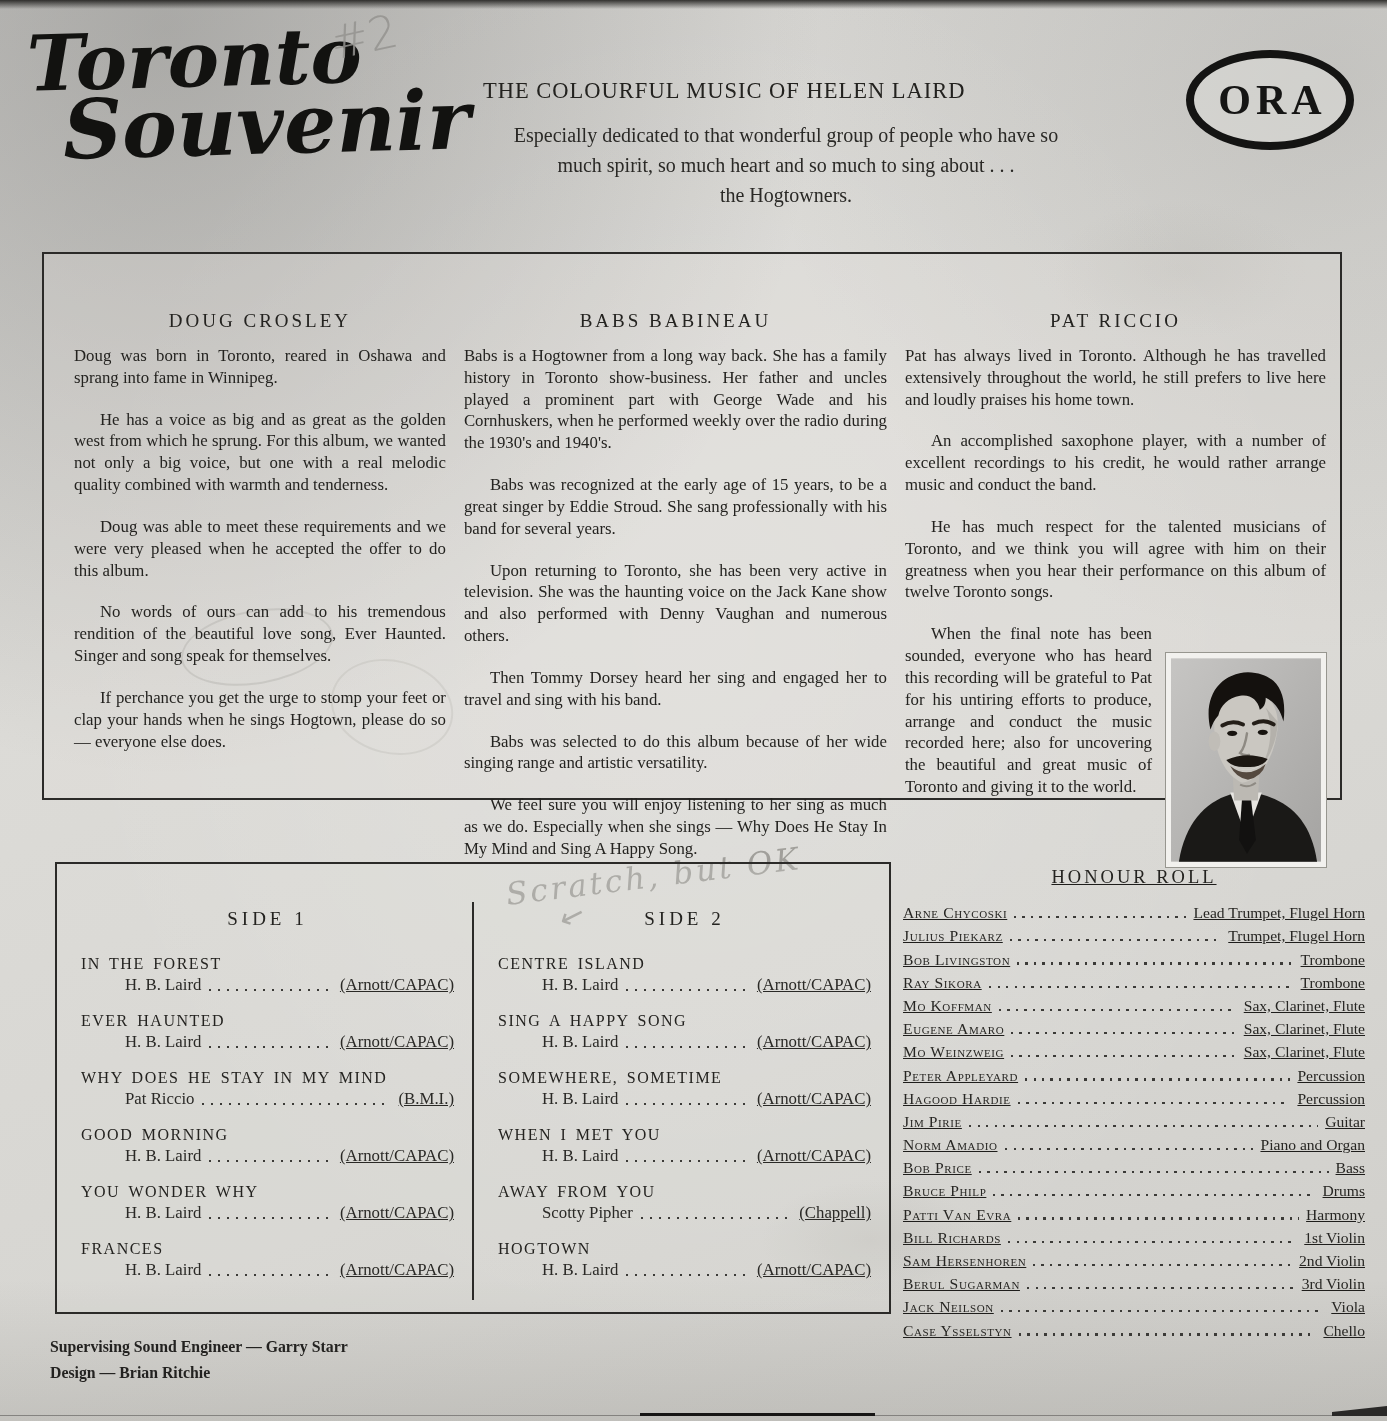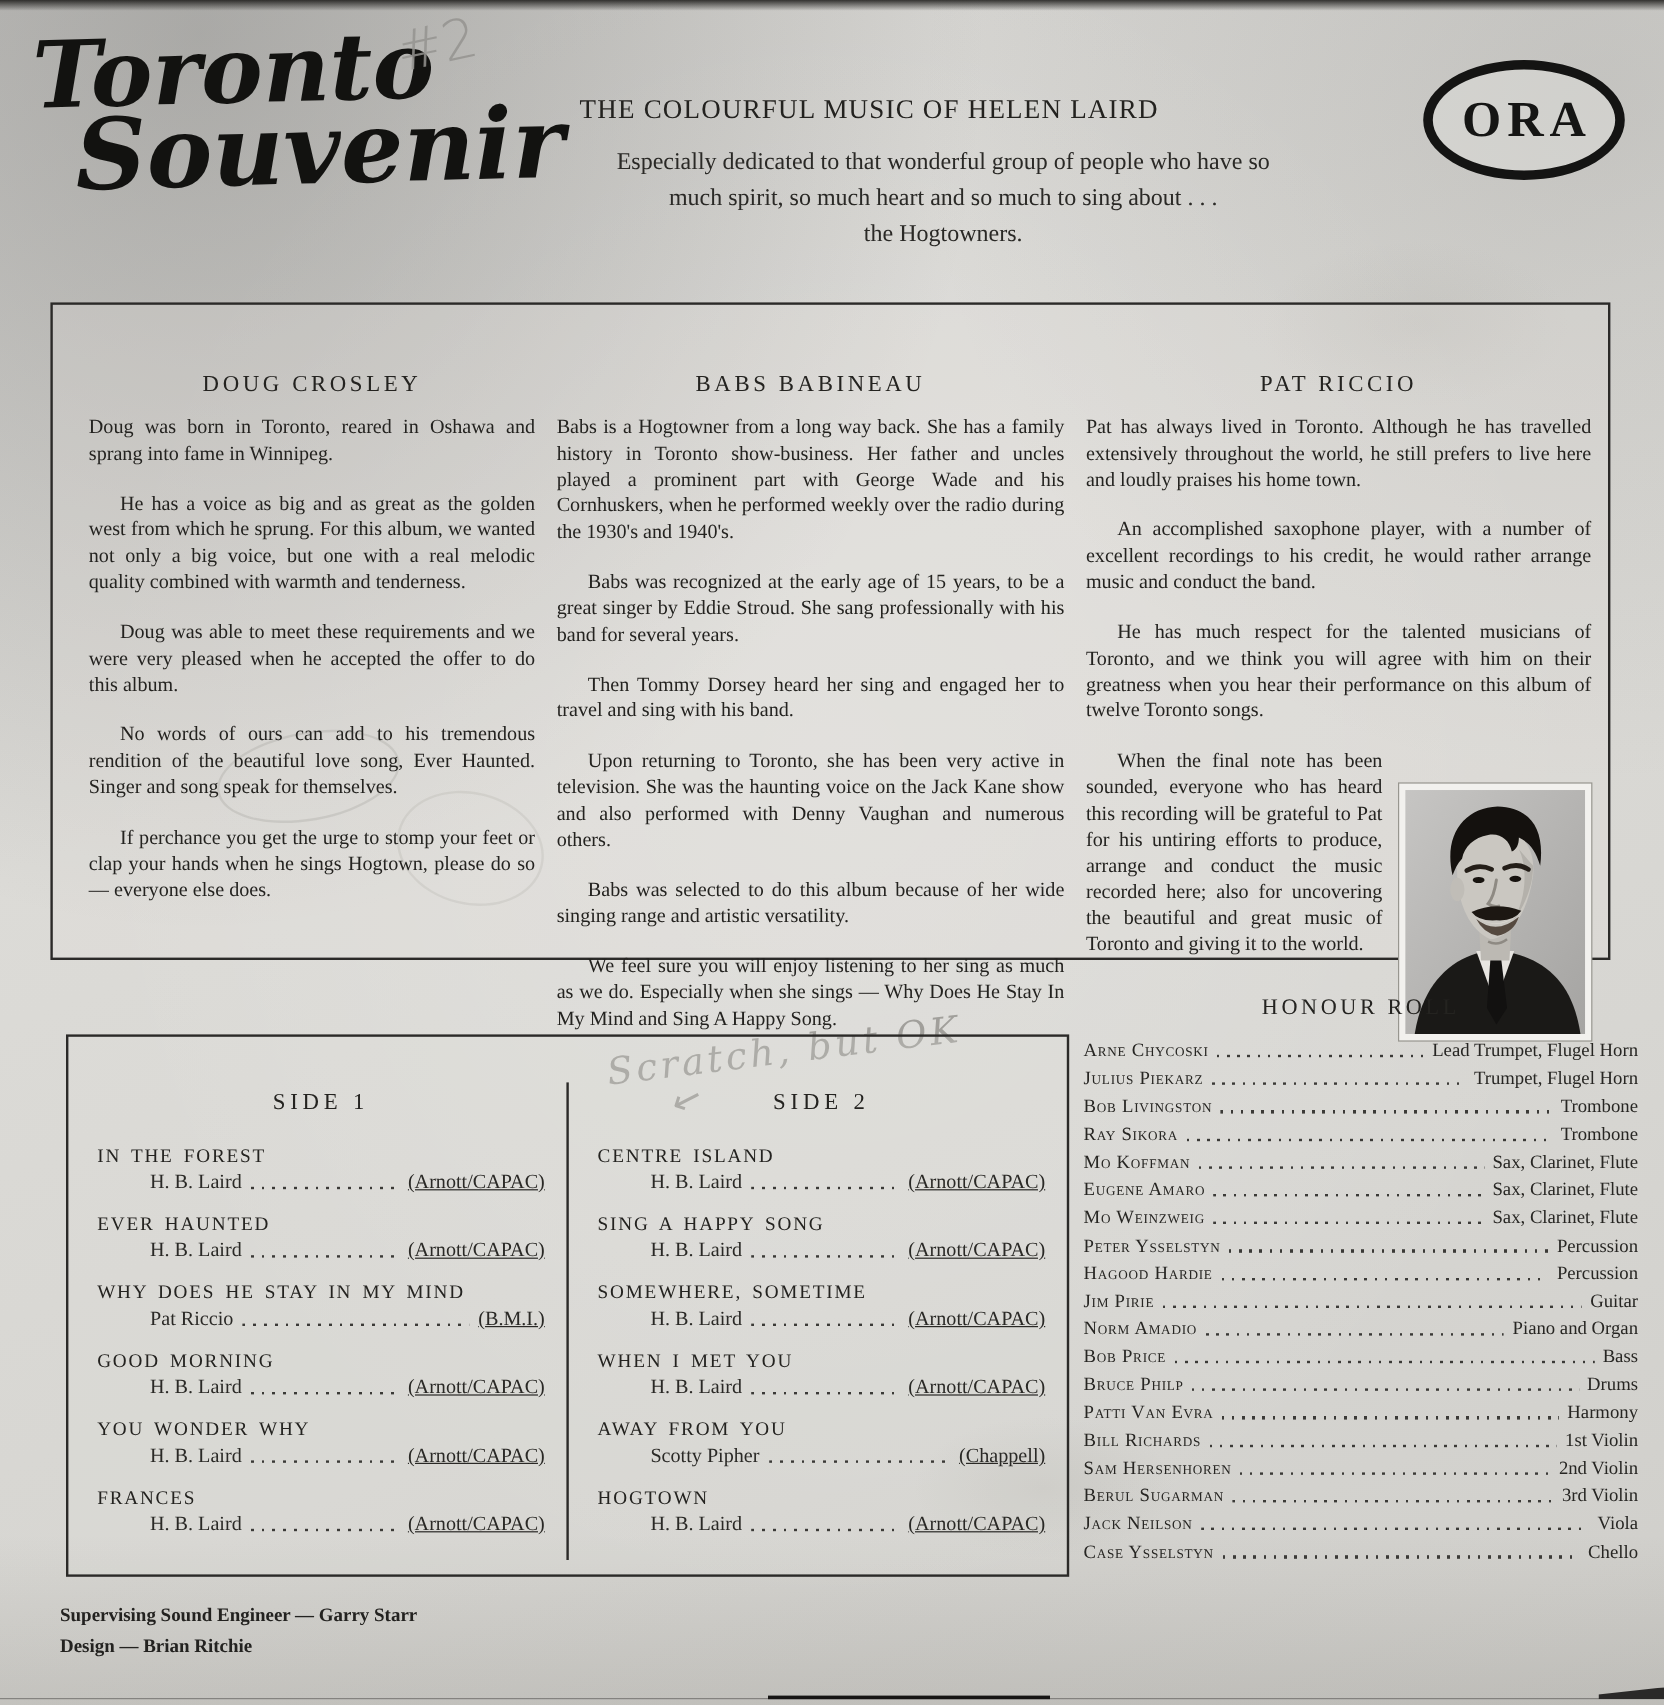--- a/index.html
+++ b/index.html
@@ -66,21 +66,21 @@
   .track .t-title{font-size:16px;letter-spacing:1.5px;color:#242320;line-height:20px;word-spacing:3px;}
   .track .t-credit{display:flex;align-items:flex-end;margin-left:44px;font-size:16.8px;color:#2a2926;line-height:22px;}
   .dots{flex:1;height:2.4px;margin:0 8px 5px 8px;min-width:14px;
     background-image:repeating-linear-gradient(90deg,#3b3a37 0 2.4px,transparent 2.4px 9px);}
   .t-pub{white-space:nowrap;text-decoration:underline;}
   .pencil-scratch{position:absolute;left:505px;top:858px;font-family:"DejaVu Serif",serif;font-style:italic;
     font-size:31px;letter-spacing:3px;color:rgba(145,144,139,0.8);transform:rotate(-7deg);white-space:nowrap;}
   .pencil-arrow{position:absolute;left:560px;top:898px;font-size:30px;color:rgba(145,144,139,0.8);transform:rotate(18deg);}
 
   
-  .honour{position:absolute;left:903px;top:830px;width:462px;}
+  .honour{position:absolute;left:903px;top:867px;width:462px;text-decoration:underline;}
   .honour h4{margin:0 0 11px 0;text-align:center;font-size:18.5px;font-weight:400;letter-spacing:3px;color:#242320;}
   .hr-row{display:flex;align-items:flex-end;height:23.2px;font-size:15.6px;color:#272623;}
   .hr-name{font-variant:small-caps;letter-spacing:0.6px;white-space:nowrap;}
   .hr-dots{flex:1;height:2.2px;margin:0 7px 4px 7px;min-width:10px;
     background-image:repeating-linear-gradient(90deg,#3b3a37 0 2.2px,transparent 2.2px 8.5px);}
   .hr-instr{white-space:nowrap;}
 
   
   .credits{position:absolute;left:50px;top:1334px;font-size:15.8px;font-weight:700;line-height:1.62;color:#232220;}
 </style>
@@ -116,22 +116,22 @@
       <p>Doug was born in Toronto, reared in Oshawa and sprang into fame in Winnipeg.</p>
       <p class="indent">He has a voice as big and as great as the golden west from which he sprung. For this album, we wanted not only a big voice, but one with a real melodic quality combined with warmth and tenderness.</p>
       <p class="indent">Doug was able to meet these requirements and we were very pleased when he accepted the offer to do this album.</p>
       <p class="indent">No words of ours can add to his tremendous rendition of the beautiful love song, Ever Haunted. Singer and song speak for themselves.</p>
       <p class="indent">If perchance you get the urge to stomp your feet or clap your hands when he sings Hogtown, please do so — everyone else does.</p>
     </div>
     <div class="bio-col c2">
       <h3>BABS BABINEAU</h3>
       <p>Babs is a Hogtowner from a long way back. She has a family history in Toronto show-business. Her father and uncles played a prominent part with George Wade and his Cornhuskers, when he performed weekly over the radio during the 1930's and 1940's.</p>
       <p class="indent">Babs was recognized at the early age of 15 years, to be a great singer by Eddie Stroud. She sang professionally with his band for several years.</p>
+      <p class="indent">Upon returning to Toronto, she has been very active in television. She was the haunting voice on the Jack Kane show and also performed with Denny Vaughan and numerous others.</p>
       <p class="indent">Then Tommy Dorsey heard her sing and engaged her to travel and sing with his band.</p>
-      <p class="indent">Upon returning to Toronto, she has been very active in television. She was the haunting voice on the Jack Kane show and also performed with Denny Vaughan and numerous others.</p>
       <p class="indent">Babs was selected to do this album because of her wide singing range and artistic versatility.</p>
       <p class="indent">We feel sure you will enjoy listening to her sing as much as we do. Especially when she sings — Why Does He Stay In My Mind and Sing A Happy Song.</p>
     </div>
     <div class="bio-col c3">
       <h3>PAT RICCIO</h3>
       <p>Pat has always lived in Toronto. Although he has travelled extensively throughout the world, he still prefers to live here and loudly praises his home town.</p>
       <p class="indent">An accomplished saxophone player, with a number of excellent recordings to his credit, he would rather arrange music and conduct the band.</p>
       <p class="indent">He has much respect for the talented musicians of Toronto, and we think you will agree with him on their greatness when you hear their performance on this album of twelve Toronto songs.</p>
       <div>
         <span class="photo">
@@ -312,21 +312,21 @@
         <span class="hr-name">Eugene Amaro</span>
         <span class="hr-dots"></span>
         <span class="hr-instr">Sax, Clarinet, Flute</span>
       </div>
     <div class="hr-row">
         <span class="hr-name">Mo Weinzweig</span>
         <span class="hr-dots"></span>
         <span class="hr-instr">Sax, Clarinet, Flute</span>
       </div>
     <div class="hr-row">
-        <span class="hr-name">Peter Ysselstyn</span>
+        <span class="hr-name">Peter Appleyard</span>
         <span class="hr-dots"></span>
         <span class="hr-instr">Percussion</span>
       </div>
     <div class="hr-row">
         <span class="hr-name">Hagood Hardie</span>
         <span class="hr-dots"></span>
         <span class="hr-instr">Percussion</span>
       </div>
     <div class="hr-row">
         <span class="hr-name">Jim Pirie</span>

